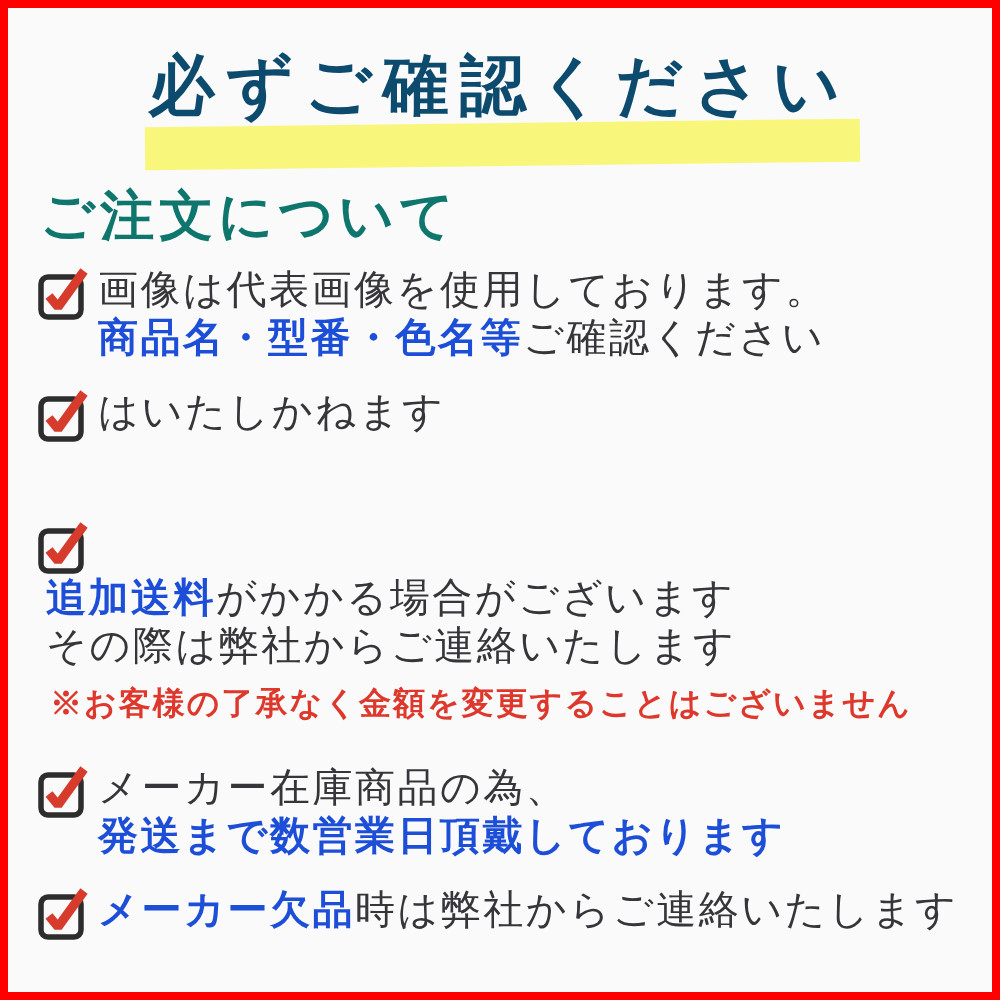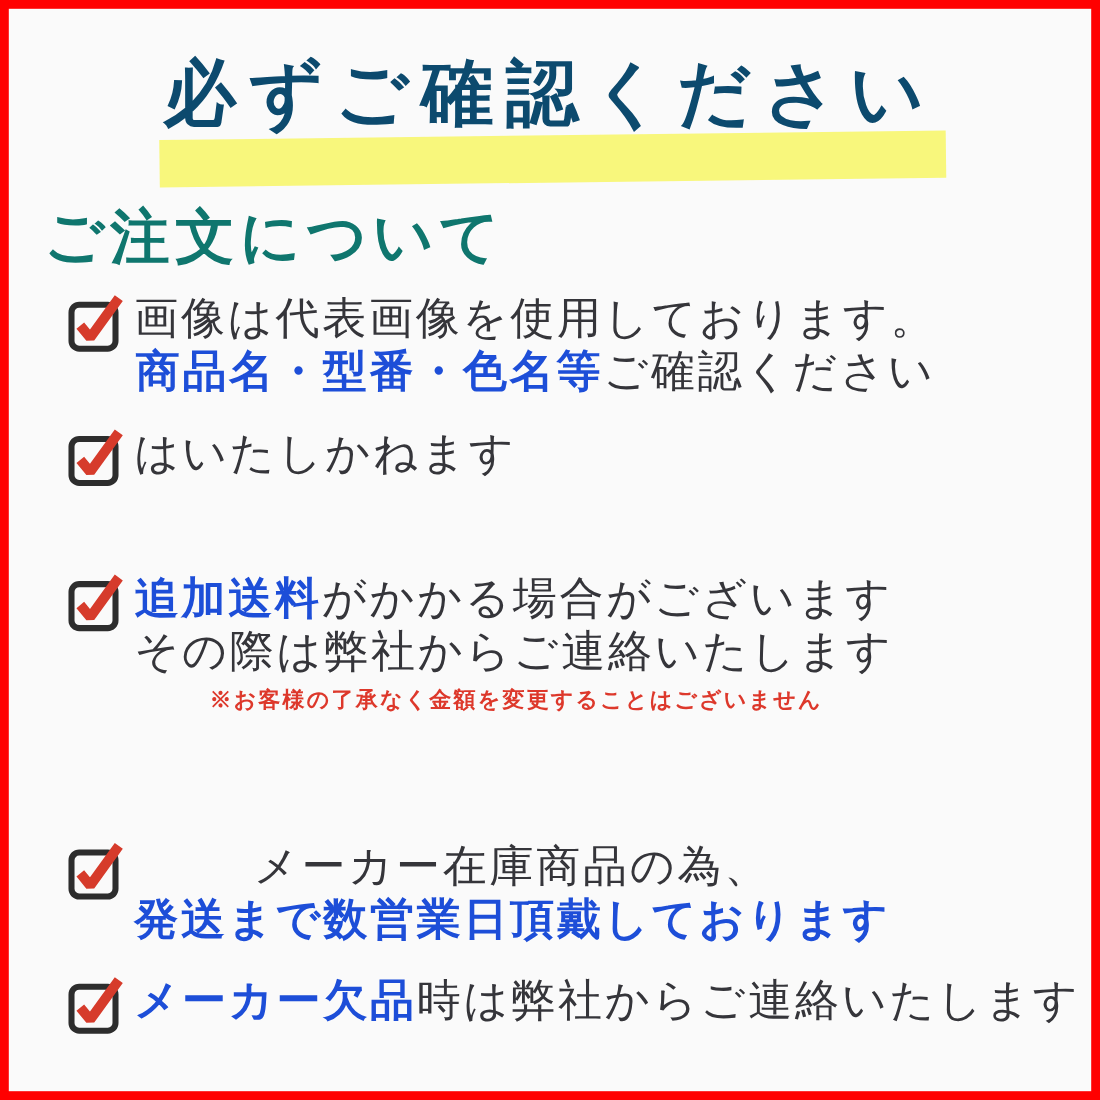--- a/index.html
+++ b/index.html
@@ -32,39 +32,39 @@
   
   .sec-heading{
     position:absolute;left:32px;
     font-size:54px;font-weight:700;color:#0f766e;
     letter-spacing:5px;line-height:65px;white-space:nowrap;
   }
   .sec-heading.h1{top:176px;}
   .sec-heading.h2{top:674px;}
   
   .item{
-    position:absolute;left:54px;
-    display:flex;align-items:flex-start;text-align:center;
+    position:absolute;left:30px;
+    display:flex;align-items:flex-start;
   }
   .item.i1{top:258px;}
   .item.i2{top:380px;}
-  .item.i3{top:512px;}
+  .item.i3{top:512px;flex-direction:column;}
   .item.i4{top:756px;}
   .item.i5{top:878px;}
   .cb{flex:0 0 auto;margin-top:2px;overflow:visible;}
   .item-text{margin-left:8px;}
   .line{
     font-size:40px;line-height:48px;letter-spacing:2.5px;
     white-space:nowrap;
   }
   .seg[data-color="black"]{color:#35353a;font-weight:500;}
   .seg[data-color="red"]{color:#1d4ed8;font-weight:700;}
   .note{
-    margin-top:4px;margin-left:4px;
-    font-size:20px;line-height:34px;letter-spacing:2px;
+    margin-top:16px;margin-left:4px;
+    font-size:32px;line-height:34px;letter-spacing:2px;
     color:#dd382b;font-weight:700;white-space:nowrap;
   }
 </style>
 </head>
 <body>
 
 <div class="canvas">
 
   <div class="title-wrap">
     <div class="title-highlight"></div>

